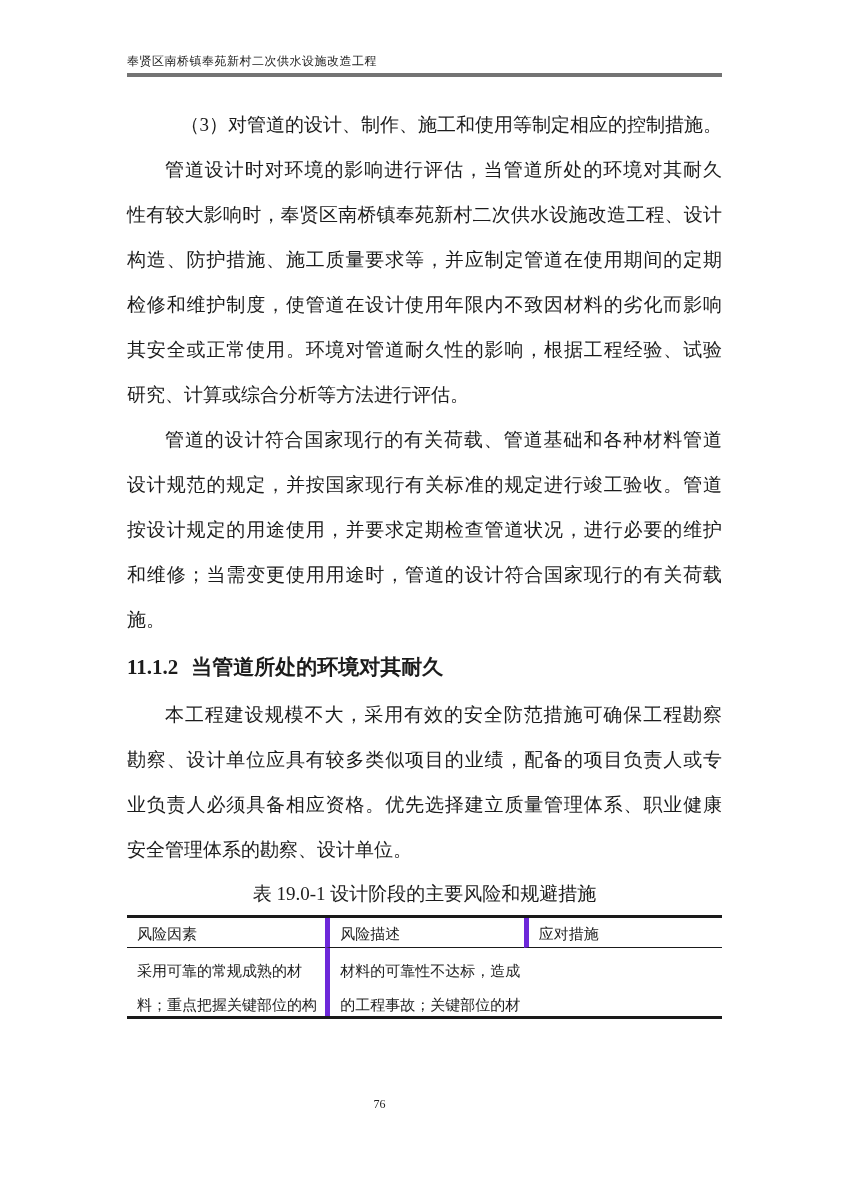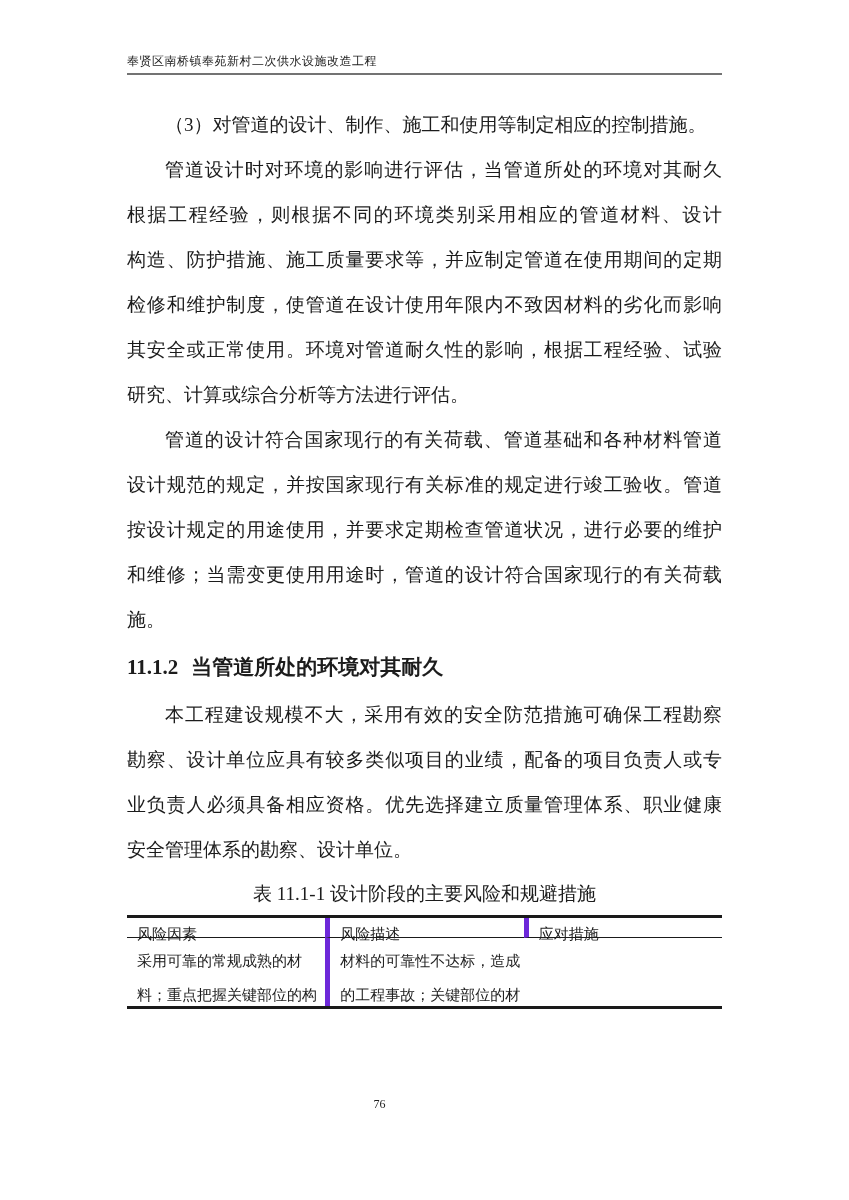--- a/index.html
+++ b/index.html
@@ -11,21 +11,21 @@
     font-family:"Liberation Serif","DejaVu Serif",serif;
     color:#1c1c1c;
     overflow:hidden;
   }
   
   .page-header{
     position:absolute;
     left:127px;top:54px;
     width:595px;
     font-size:12px;line-height:15px;
-    border-bottom:2px solid #737373;
+    border-bottom:4px solid #737373;
     padding-bottom:4px;
     letter-spacing:0.5px;
   }
   
   .doc-body{
     position:absolute;
     left:127px;top:102px;
     width:595px;
   }
   .para{margin:0;padding:0;}
@@ -33,21 +33,21 @@
     height:45px;line-height:45px;
     font-size:19px;
     white-space:nowrap;
     overflow:visible;
   }
   .line.fill{
     white-space:normal;
     text-align:justify;
     text-align-last:justify;
   }
-  .line.first{text-indent:38px;}
+  .line.first{text-indent:38px;text-align:right;}
   .heading{
     height:50px;line-height:50px;
     font-size:21px;font-weight:bold;
     white-space:nowrap;
   }
   .h-num{margin-right:13px;margin-top:30px;}
   .caption{
     height:43px;line-height:43px;
     font-size:19px;
     text-align:center;
@@ -62,21 +62,21 @@
   .trow{display:flex;}
   .tcell{
     width:33.333%;
     box-sizing:border-box;
     padding-left:10px;padding-right:4px;
     font-size:15px;
     overflow:visible;
   }
   .tcell + .tcell{border-left:5px solid #6d28d9;}
   .trow.head .tcell{
-    height:20px;line-height:32px;
+    height:30px;line-height:32px;
     border-bottom:1px solid #1a1a1a;
     white-space:nowrap;
   }
   .trow.body .tcell{height:68px;padding-top:6px;}
   .trow.body .tcell.vcenter{
     display:flex;align-items:center;
     padding-top:0;
   }
   .cell-line{
     height:34px;line-height:34px;
@@ -99,41 +99,41 @@
   <div class="page-header">
     <span>奉贤区南桥镇奉苑新村二次供水设施改造工程</span>
   </div>
 
   <div class="doc-body">
       <div class="para">
         <div class="line first">（3）对管道的设计、制作、施工和使用等制定相应的控制措施。</div>
       </div>
       <div class="para">
         <div class="line first fill">管道设计时对环境的影响进行评估，当管道所处的环境对其耐久</div>
-        <div class="line fill">根据工程经验，则根据不同的环境类别采用相应的管道材料、设计</div>
+        <div class="line fill">性有较大影响时，奉贤区南桥镇奉苑新村二次供水设施改造工程、设计</div>
         <div class="line fill">构造、防护措施、施工质量要求等，并应制定管道在使用期间的定期</div>
         <div class="line fill">检修和维护制度，使管道在设计使用年限内不致因材料的劣化而影响</div>
         <div class="line fill">其安全或正常使用。环境对管道耐久性的影响，根据工程经验、试验</div>
         <div class="line">研究、计算或综合分析等方法进行评估。</div>
       </div>
       <div class="para">
         <div class="line first fill">管道的设计符合国家现行的有关荷载、管道基础和各种材料管道</div>
         <div class="line fill">设计规范的规定，并按国家现行有关标准的规定进行竣工验收。管道</div>
         <div class="line fill">按设计规定的用途使用，并要求定期检查管道状况，进行必要的维护</div>
         <div class="line fill">和维修；当需变更使用用途时，管道的设计符合国家现行的有关荷载</div>
         <div class="line">施。</div>
       </div>
       <div class="heading"><span class="h-num">11.1.2</span><span class="h-txt">当管道所处的环境对其耐久</span></div>
       <div class="para">
         <div class="line first fill">本工程建设规模不大，采用有效的安全防范措施可确保工程勘察</div>
         <div class="line fill">勘察、设计单位应具有较多类似项目的业绩，配备的项目负责人或专</div>
         <div class="line fill">业负责人必须具备相应资格。优先选择建立质量管理体系、职业健康</div>
         <div class="line">安全管理体系的勘察、设计单位。</div>
       </div>
-      <div class="caption">表 11.1-1 设计阶段的主要风险和规避措施</div>
+      <div class="caption">表 19.0-1 设计阶段的主要风险和规避措施</div>
       <div class="rtable">
         <div class="trow head">
           <div class="tcell">风险因素</div>
           <div class="tcell">风险描述</div>
           <div class="tcell">应对措施</div>
         </div>
         <div class="trow body">
           <div class="tcell">
             <div class="cell-line">采用可靠的常规成熟的材</div>
             <div class="cell-line">料；重点把握关键部位的构</div>

